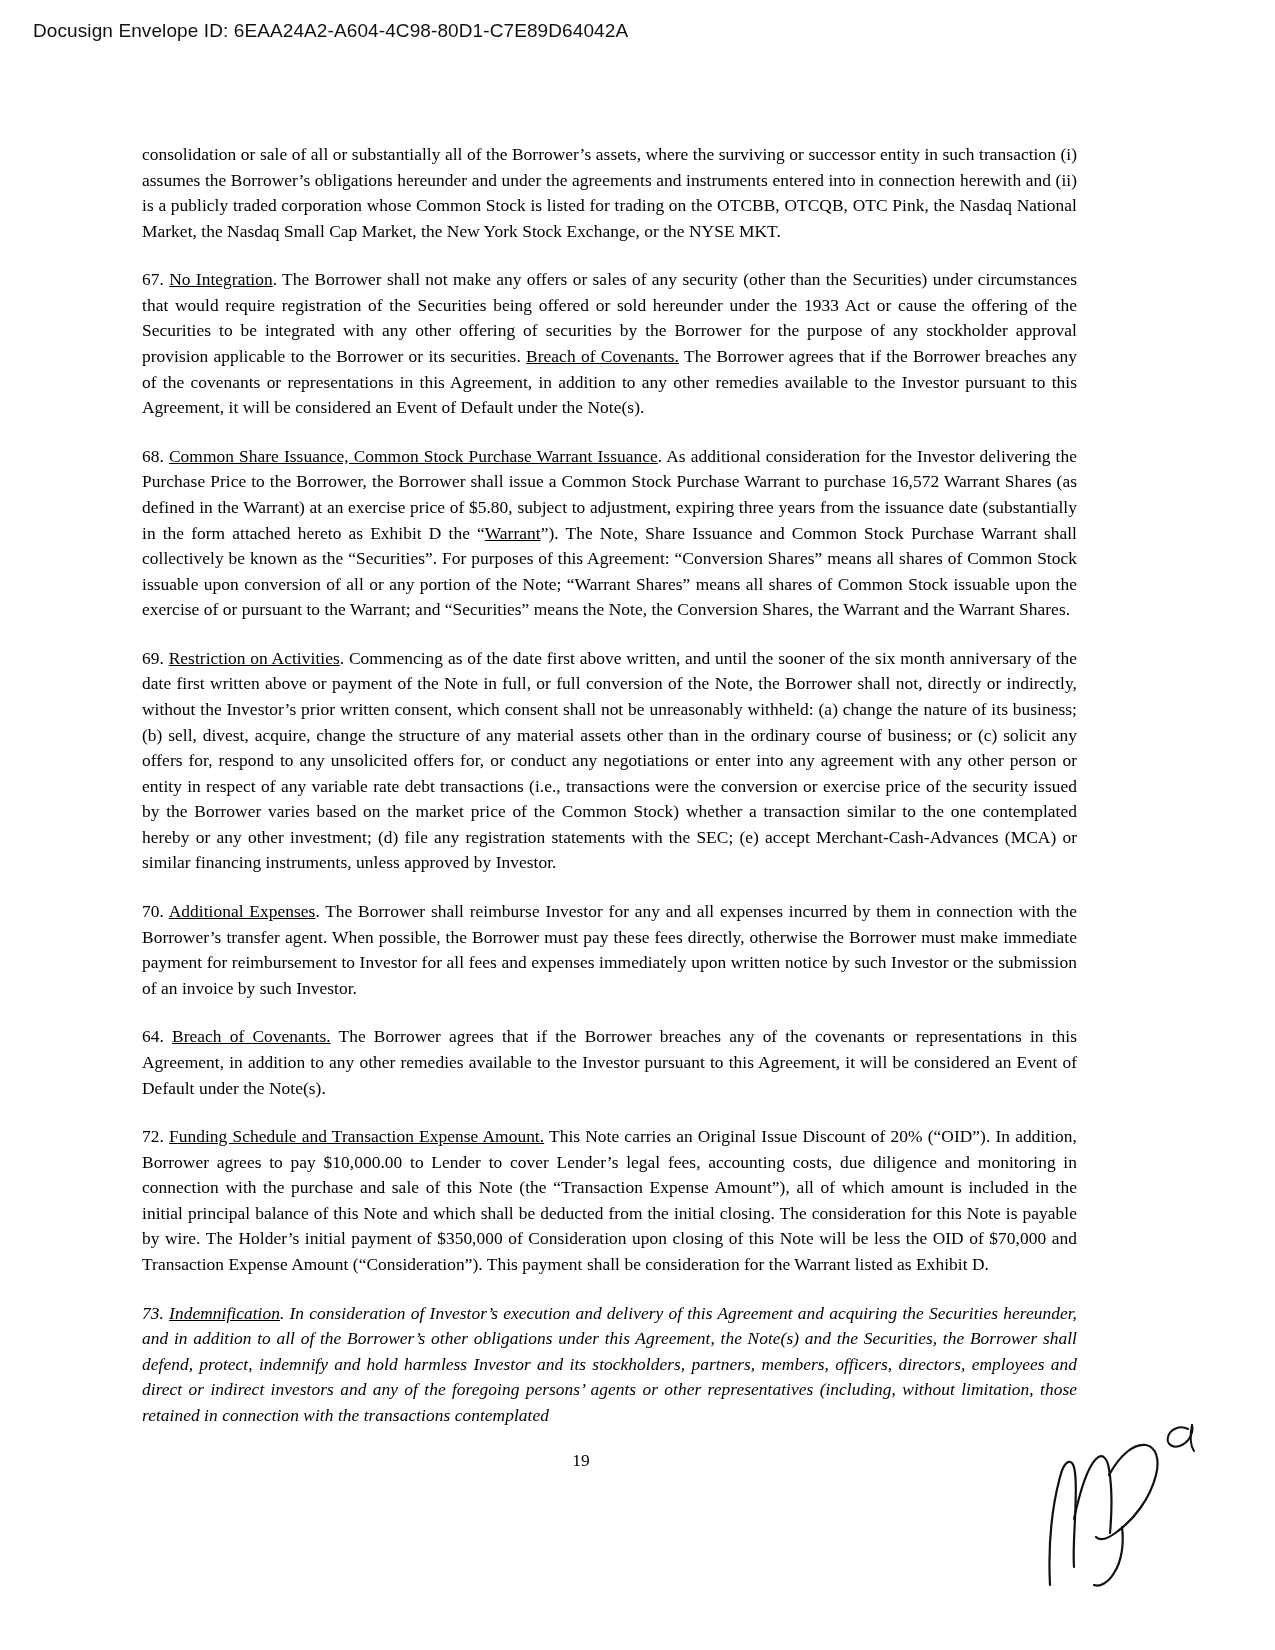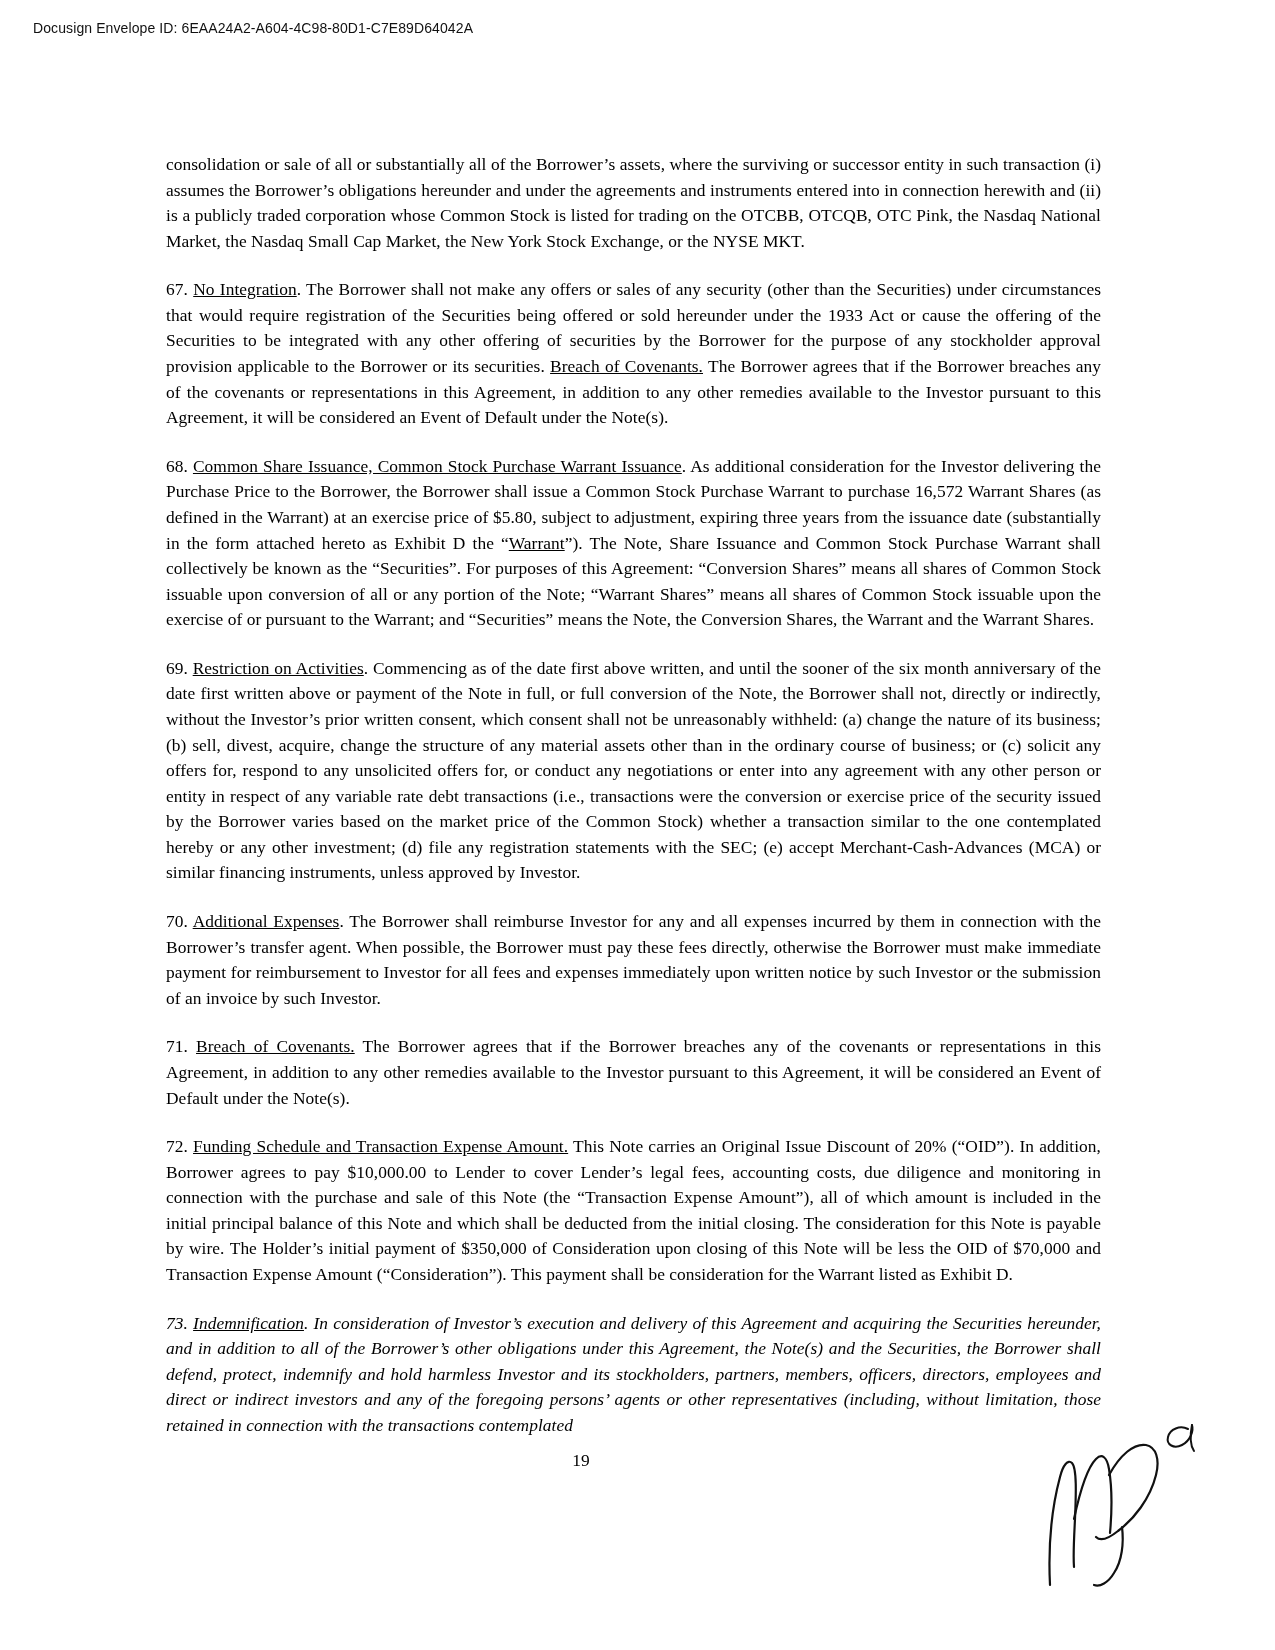--- a/index.html
+++ b/index.html
@@ -19,31 +19,30 @@
     position: relative;
     width: 1275px;
     height: 1650px;
     box-sizing: border-box;
   }
   .envelope-id {
     position: absolute;
     top: 20px;
     left: 33px;
     font-family: "Liberation Sans", sans-serif;
-    font-size: 14px;
+    font-size: 19px;
     letter-spacing: 0.1px;
     color: #111;
     white-space: nowrap;
   }
   .content {
     position: absolute;
     left: 142px;
-    top: 152px;
+    top: 142px;
     width: 935px;
-    margin-left: 24px;
   }
   p.para {
     margin: 0 0 23px 0;
     font-size: 17.4px;
     line-height: 1.47;
     text-align: justify;
     text-justify: inter-word;
     letter-spacing: 0.05px;
   }
   p.para:last-child { margin-bottom: 0; font-style: italic; }
@@ -72,21 +71,21 @@
 <div class="page">
 
   <div class="envelope-id">Docusign Envelope ID: 6EAA24A2-A604-4C98-80D1-C7E89D64042A</div>
 
   <div class="content">
     <p class="para"><span>consolidation or sale of all or substantially all of the Borrower’s assets, where the surviving or successor entity in such transaction (i) assumes the Borrower’s obligations hereunder and under the agreements and instruments entered into in connection herewith and (ii) is a publicly traded corporation whose Common Stock is listed for trading on the OTCBB, OTCQB, OTC Pink, the Nasdaq National Market, the Nasdaq Small Cap Market, the New York Stock Exchange, or the NYSE MKT.</span></p>
     <p class="para"><span>67.  </span><span class="u">No Integration</span><span>. The Borrower shall not make any offers or sales of any security (other than the Securities) under circumstances that would require registration of the Securities being offered or sold hereunder under the 1933 Act or cause the offering of the Securities to be integrated with any other offering of securities by the Borrower for the purpose of any stockholder approval provision applicable to the Borrower or its securities.  </span><span class="u">Breach of Covenants.</span><span> The Borrower agrees that if the Borrower breaches any of the covenants or representations in this Agreement, in addition to any other remedies available to the Investor pursuant to this Agreement, it will be considered an Event of Default under the Note(s).</span></p>
     <p class="para"><span>68. </span><span class="u">Common Share Issuance, Common Stock Purchase Warrant Issuance</span><span>. As additional consideration for the Investor delivering the Purchase Price to the Borrower, the Borrower shall issue a Common Stock Purchase Warrant to purchase 16,572 Warrant Shares (as defined in the Warrant) at an exercise price of $5.80, subject to adjustment, expiring three years from the issuance date (substantially in the form attached hereto as Exhibit D the “</span><span class="u">Warrant</span><span>”). The Note, Share Issuance and Common Stock Purchase Warrant shall collectively be known as the “Securities”. For purposes of this Agreement: “Conversion Shares” means all shares of Common Stock issuable upon conversion of all or any portion of the Note; “Warrant Shares” means all shares of Common Stock issuable upon the exercise of or pursuant to the Warrant; and “Securities” means the Note, the Conversion Shares, the Warrant and the Warrant Shares.</span></p>
     <p class="para"><span>69. </span><span class="u">Restriction on Activities</span><span>. Commencing as of the date first above written, and until the sooner of the six month anniversary of the date first written above or payment of the Note in full, or full conversion of the Note, the Borrower shall not, directly or indirectly, without the Investor’s prior written consent, which consent shall not be unreasonably withheld: (a) change the nature of its business; (b) sell, divest, acquire, change the structure of any material assets other than in the ordinary course of business; or (c) solicit any offers for, respond to any unsolicited offers for, or conduct any negotiations or enter into any agreement with any other person or entity in respect of any variable rate debt transactions (i.e., transactions were the conversion or exercise price of the security issued by the Borrower varies based on the market price of the Common Stock) whether a transaction similar to the one contemplated hereby or any other investment; (d) file any registration statements with the SEC; (e) accept Merchant-Cash-Advances (MCA) or similar financing instruments, unless approved by Investor.</span></p>
     <p class="para"><span>70. </span><span class="u">Additional Expenses</span><span>. The Borrower shall reimburse Investor for any and all expenses incurred by them in connection with the Borrower’s transfer agent. When possible, the Borrower must pay these fees directly, otherwise the Borrower must make immediate payment for reimbursement to Investor for all fees and expenses immediately upon written notice by such Investor or the submission of an invoice by such Investor.</span></p>
-    <p class="para"><span>71. </span><span class="u">Breach of Covenants.</span><span> The Borrower agrees that if the Borrower breaches any of the covenants or representations in this Agreement, in addition to any other remedies available to the Investor pursuant to this Agreement, it will be considered an Event of Default under the Note(s).</span></p>
+    <p class="para"><span>64. </span><span class="u">Breach of Covenants.</span><span> The Borrower agrees that if the Borrower breaches any of the covenants or representations in this Agreement, in addition to any other remedies available to the Investor pursuant to this Agreement, it will be considered an Event of Default under the Note(s).</span></p>
     <p class="para"><span>72. </span><span class="u">Funding Schedule and Transaction Expense Amount.</span><span> This Note carries an Original Issue Discount of 20% (“OID”). In addition, Borrower agrees to pay $10,000.00 to Lender to cover Lender’s legal fees, accounting costs, due diligence and monitoring in connection with the purchase and sale of this Note (the “Transaction Expense Amount”), all of which amount is included in the initial principal balance of this Note and which shall be deducted from the initial closing. The consideration for this Note is payable by wire. The Holder’s initial payment of $350,000 of Consideration upon closing of this Note will be less the OID of $70,000 and Transaction Expense Amount (“Consideration”). This payment shall be consideration for the Warrant listed as Exhibit D.</span></p>
     <p class="para"><span>73. </span><span class="u">Indemnification</span><span>. In consideration of Investor’s execution and delivery of this Agreement and acquiring the Securities hereunder, and in addition to all of the Borrower’s other obligations under this Agreement, the Note(s) and the Securities, the Borrower shall defend, protect, indemnify and hold harmless Investor and its stockholders, partners, members, officers, directors, employees and direct or indirect investors and any of the foregoing persons’ agents or other representatives (including, without limitation, those retained in connection with the transactions contemplated</span></p>
   </div>
 
   <div class="page-number">19</div>
 
   <div class="signature">
     <svg width="190" height="180" viewBox="0 0 190 180" fill="none" xmlns="http://www.w3.org/2000/svg">
       <path d="M20 170 C18 130 22 92 30 62 C33 50 38 44 42 48 C47 53 46 80 45 104 C44 124 43 140 44 152" stroke="#111" stroke-width="2.2" stroke-linecap="round" fill="none"></path>
       <path d="M44 104 C50 76 58 52 66 44 C72 38 77 42 79 54 C82 72 82 96 80 118" stroke="#111" stroke-width="2.2" stroke-linecap="round" fill="none"></path>

